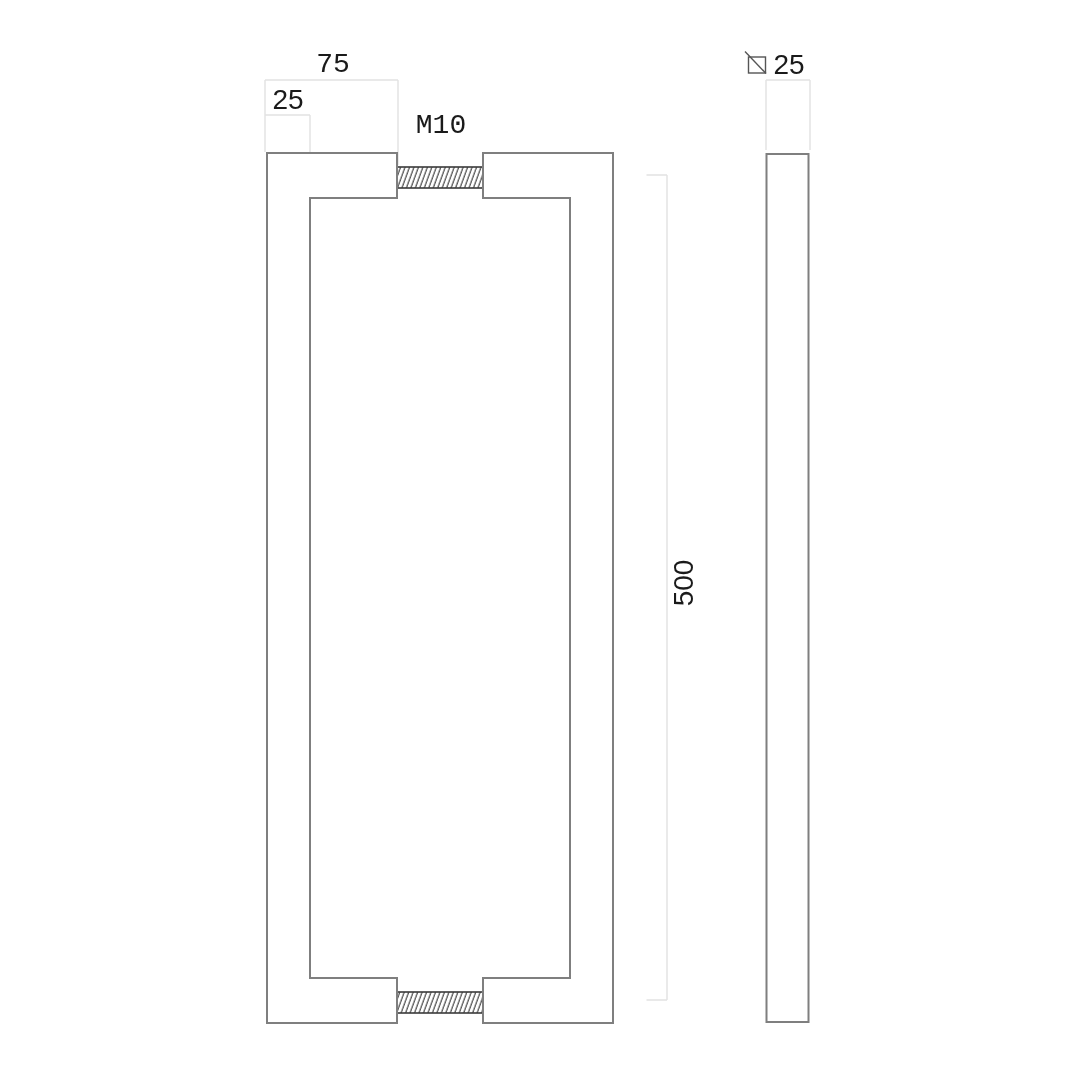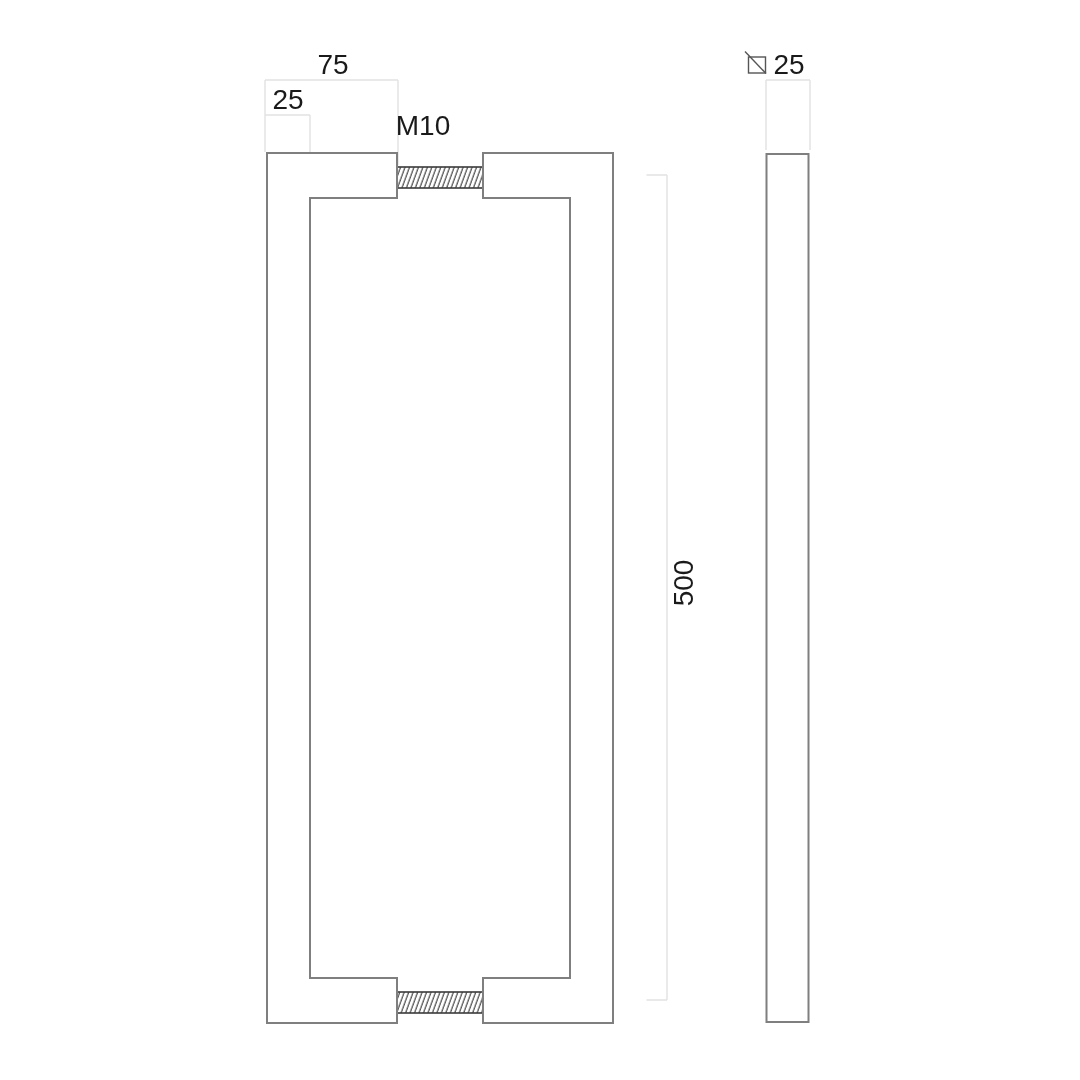--- a/index.html
+++ b/index.html
@@ -67,23 +67,23 @@
     <path d="M613,153 H483 V198 H570 V978 H483 V1023 H613 Z" fill="#ffffff" stroke="#7f7f7f" stroke-width="2"></path>
 
     <rect x="766.5" y="154" width="42" height="868" fill="#ffffff" stroke="#7f7f7f" stroke-width="2"></rect>
 
     <g stroke="#555555" stroke-width="1.4" fill="none">
       <rect x="748.5" y="57" width="17" height="16"></rect>
       <line x1="745" y1="51.5" x2="766" y2="73.5"></line>
     </g>
   </svg>
 
-  <div class="label" style="left:333px; top:65px;">75</div>
+  <div class="label" style="left:333px; top:65px;font-family:Liberation Mono, monospace;">75</div>
 
   <div class="label" style="left:288px; top:100px;">25</div>
 
-  <div class="label" style="left:423px; top:126px;">M10</div>
+  <div class="label" style="left:441px; top:126px;font-family:Liberation Mono, monospace;">M10</div>
 
   <div class="label rot90" style="left:684px; top:583px;">500</div>
 
   <div class="label" style="left:789px; top:65px;">25</div>
 
 </div>
 
 </body></html>

